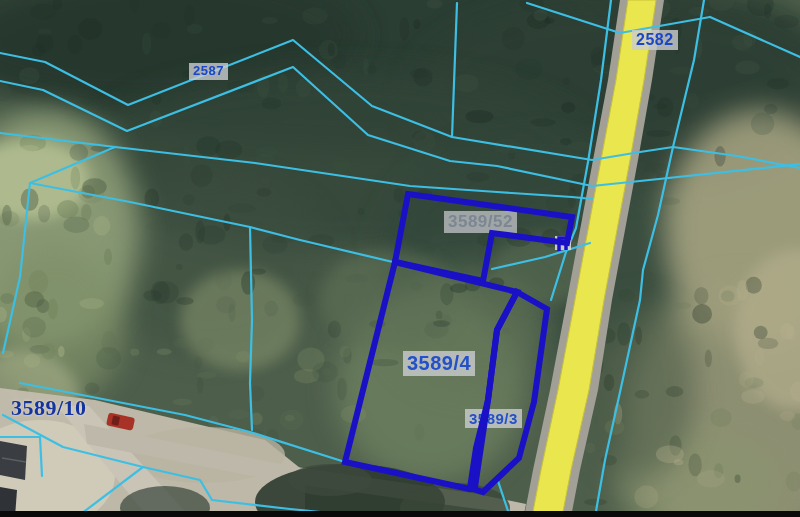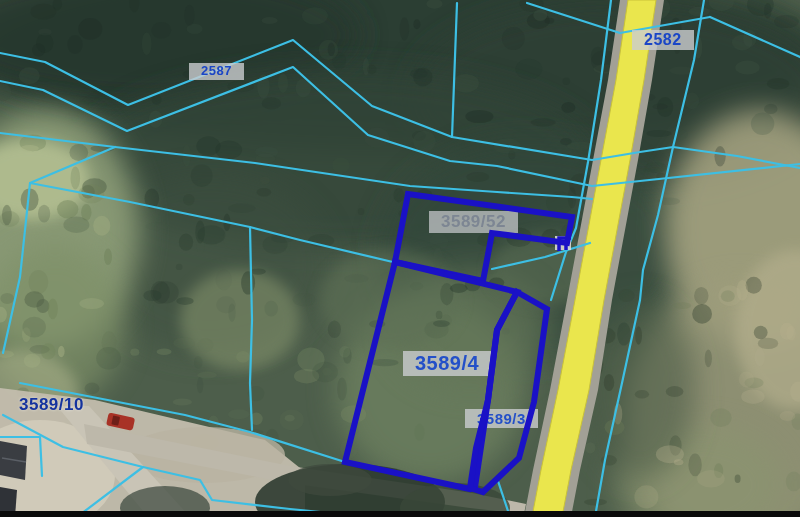--- a/index.html
+++ b/index.html
@@ -3,21 +3,21 @@
 <meta charset="utf-8">
 <style>
   html,body{margin:0;padding:0;background:#000;}
   #viewport{position:relative;width:800px;height:517px;overflow:hidden;
             font-family:"Liberation Sans", sans-serif;background:#4d5e4b;}
   #viewport svg{position:absolute;left:0;top:0;}
   #base-layer{z-index:1;}
   #labels-layer{position:absolute;left:0;top:0;width:800px;height:517px;z-index:2;pointer-events:none;}
   #navy-layer{z-index:3;pointer-events:none;}
   #bottom-bar{position:absolute;left:0;bottom:0;width:800px;height:6px;z-index:4;}
-  .lbl{position:absolute;font-weight:bold;line-height:1.15;padding:1px 12px;white-space:nowrap;
+  .lbl{position:absolute;font-weight:bold;line-height:1.15;padding:1px 4px;white-space:nowrap;
        letter-spacing:0.5px;}
   .lbl.box-blue{background:rgba(203,205,208,0.80);}
   .lbl.box-gray{background:rgba(201,203,206,0.72);}
   .lbl.plain-blue{background:transparent;text-shadow:0 0 3px rgba(255,255,255,0.55);}
 </style>
 </head>
 <body>
 
 <div id="viewport">
 
@@ -376,24 +376,24 @@
           <polyline points="497 478 510 517" fill="none" stroke="#3dbfe4" stroke-width="2.2" stroke-linejoin="round" stroke-linecap="round"></polyline>
           <polyline points="0 437 40 437 42 476" fill="none" stroke="#3dbfe4" stroke-width="2.2" stroke-linejoin="round" stroke-linecap="round"></polyline>
           <polyline points="3 415 63 447 143 467" fill="none" stroke="#3dbfe4" stroke-width="2.2" stroke-linejoin="round" stroke-linecap="round"></polyline>
         </g>
     </g>
   </svg>
 
   <div id="labels-layer">
       <div class="lbl box-blue" style="left: 189px; top: 63px; font-size: 13px; color: rgb(27, 70, 198);">2587</div>
       <div class="lbl box-blue" style="left: 632px; top: 30px; font-size: 16px; color: rgb(27, 70, 198);">2582</div>
-      <div class="lbl box-gray" style="left: 429px; top: 211px; font-size: 17px; color: rgb(125, 134, 147);">3589/52</div>
+      <div class="lbl box-gray" style="left: 444px; top: 211px; font-size: 17px; color: rgb(125, 134, 147);">3589/52</div>
       <div class="lbl box-blue" style="left: 403px; top: 351px; font-size: 20px; color: rgb(36, 80, 200);">3589/4</div>
       <div class="lbl box-blue" style="left: 465px; top: 409px; font-size: 15px; color: rgb(36, 80, 200);">3589/3</div>
-      <div class="lbl plain-blue" style="left: 7px; top: 394px; font-size: 17px; color: rgb(21, 51, 158);">3589/10</div>
+      <div class="lbl plain-blue" style="left: 7px; top: 394px; font-size: 22px; color: rgb(21, 51, 158); font-family: Liberation Serif, serif;">3589/10</div>
     </div>
 
   <svg id="navy-layer" width="800" height="517" viewBox="0 0 800 517">
     <g id="navy-marks">
         <rect x="555" y="236" width="16" height="14" fill="#d8d8d2" opacity="0.9"></rect>
         <path d="M559,251 L559,238 L571,238 M566,241 L566,250" fill="none" stroke="#1a11c6" stroke-width="3.5"></path>
       </g>
     <g id="navy-parcels">
         <polygon points="408 194 572 217 567 243 492 233 483 281 395 262" fill="none" stroke="#1a11c6" stroke-width="6" stroke-linejoin="miter" style="pointer-events: visiblestroke;"></polygon>
         <polygon points="395 262 517 292 497 330 488 400 475 487 470 489 345 462" fill="none" stroke="#1a11c6" stroke-width="6" stroke-linejoin="miter" style="pointer-events: visiblestroke;"></polygon>

